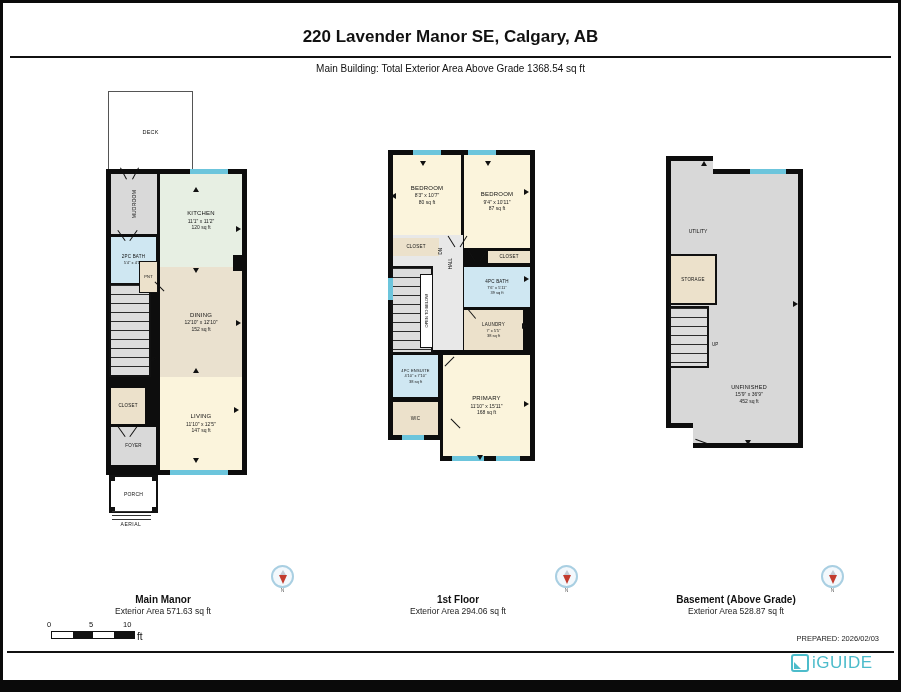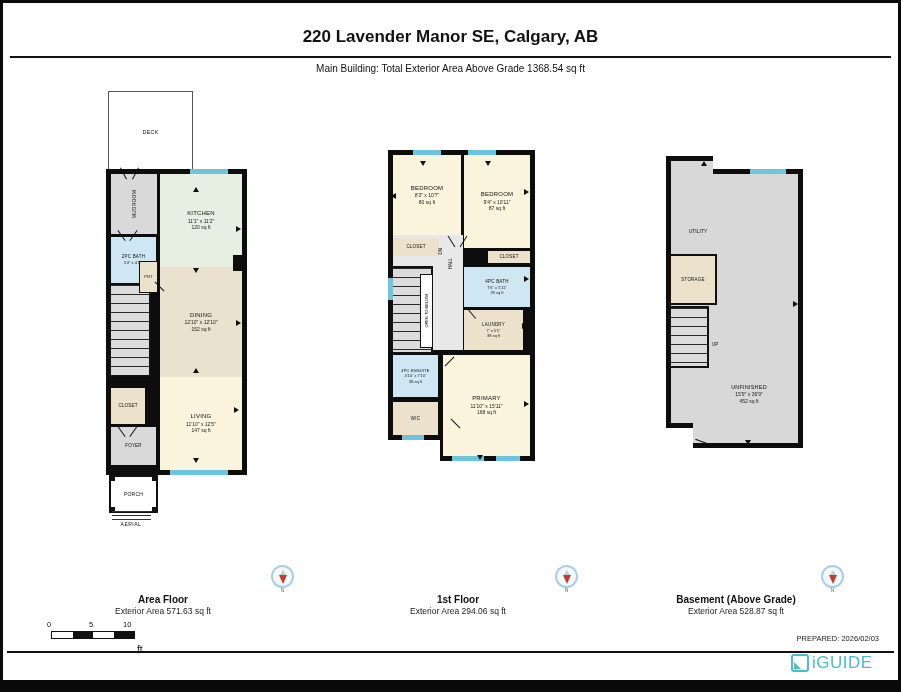--- a/index.html
+++ b/index.html
@@ -217,42 +217,42 @@
     <div class="needle-s"></div>
   </div>
   <div class="nlab" style="left:552px;top:584px;">N</div>
   <div class="compass" style="left:818px;top:562px;">
     <div class="needle-n"></div>
     <div class="needle-s"></div>
   </div>
   <div class="nlab" style="left:818px;top:584px;">N</div>
 
   <div class="floor-label" style="left:75px;top:591px;">
-    <div class="fl-name">Area Floor</div>
+    <div class="fl-name">Main Manor</div>
     <div class="fl-area">Exterior Area 571.63 sq ft</div>
   </div>
   <div class="floor-label" style="left:370px;top:591px;">
     <div class="fl-name">1st Floor</div>
     <div class="fl-area">Exterior Area 294.06 sq ft</div>
   </div>
   <div class="floor-label" style="left:648px;top:591px;">
     <div class="fl-name">Basement (Above Grade)</div>
     <div class="fl-area">Exterior Area 528.87 sq ft</div>
   </div>
 
   <div class="abs" style="left:44px;top:617px;font-size:7.5px;color:#111;">0</div>
   <div class="abs" style="left:86px;top:617px;font-size:7.5px;color:#111;">5</div>
   <div class="abs" style="left:120px;top:617px;font-size:7.5px;color:#111;">10</div>
   <div class="abs" style="left:48px;top:628px;width:82px;height:6px;border:1px solid #111;display:flex;">
     <div class="seg" style="background:#fff;"></div>
     <div class="seg" style="background:#111;"></div>
     <div class="seg" style="background:#fff;"></div>
     <div class="seg" style="background:#111;"></div>
   </div>
-  <div class="abs" style="left:134px;top:628px;font-size:10px;color:#111;margin-top:13px;">ft</div>
+  <div class="abs" style="left:134px;top:628px;font-size:10px;color:#111;">ft</div>
 
   <div class="abs" style="left:690px;top:631px;width:186px;text-align:right;font-size:7.5px;color:#222;">PREPARED: 2026/02/03</div>
 
   <div class="abs" style="left:4px;top:648px;width:887px;height:2px;background:#111;"></div>
   <div class="abs" style="left:788px;top:650px;display:flex;align-items:center;gap:3px;">
     <div style="position:relative;width:14px;height:14px;border:2px solid #4cbccb;border-radius:3px;">
       <div style="position:absolute;left:1px;bottom:1px;width:0;height:0;border-bottom:7px solid #4cbccb;border-right:7px solid transparent;"></div>
     </div>
     <div style="font-size:17px;color:#4cbccb;letter-spacing:.5px;">iGUIDE</div>
   </div>

